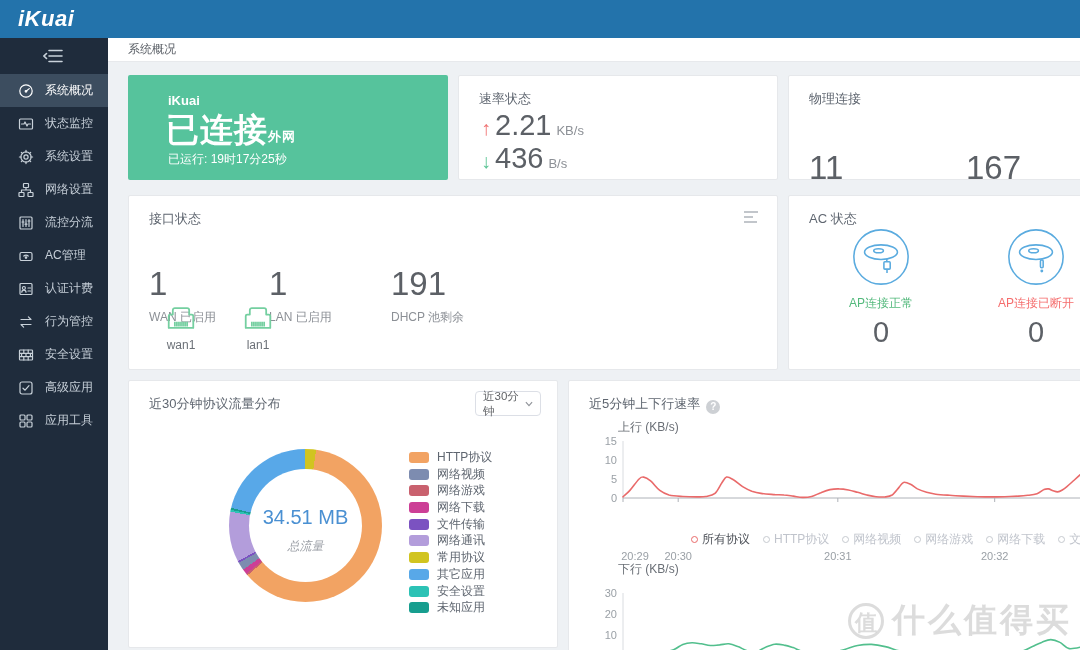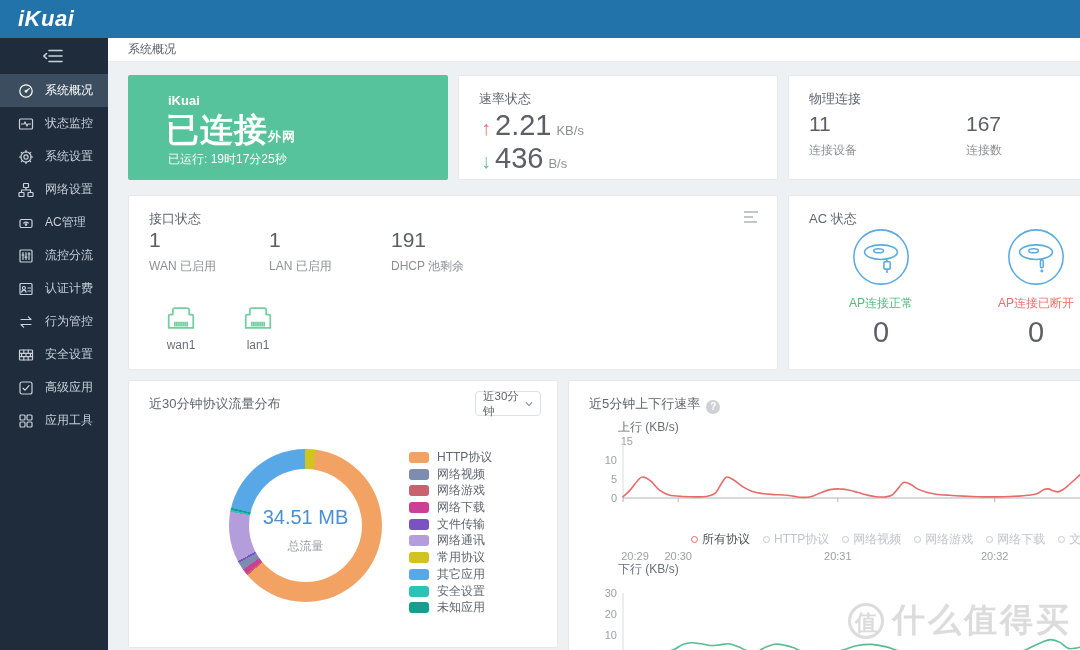--- a/index.html
+++ b/index.html
@@ -37,21 +37,21 @@
   .gc-suffix { font-size:13px; font-weight:bold; }
   .gc-uptime { position:absolute; left:40px; top:76px; font-size:12px; }
 
   .rate-row { position:absolute; left:22px; display:flex; align-items:baseline; }
   .rate-arrow { font-size:20px; margin-right:4px; }
   .rate-arrow.up { color:#f07373; }
   .rate-arrow.down { color:#5dc596; }
   .rate-val { font-size:29px; color:#5c6066; }
   .rate-unit { font-size:13px; color:#8c9096; margin-left:5px; }
 
-  .big-stat .v { font-size:21px; color:#5c6066; }
+  .big-stat .v { font-size:33px; color:#5c6066;margin-top:37px; }
   .big-stat .l { font-size:12px; color:#8c9096; margin-top:6px; }
   .big-stat { position:absolute; }
 
   .menu-icon { position:absolute; right:18px; top:14px; width:16px; height:14px; cursor:pointer; }
   .menu-icon svg { stroke:#aeb4bb; stroke-width:1.6; }
 
   .port { position:absolute; width:40px; text-align:center; }
   .port svg { width:34px; height:30px; stroke:#74cfa0; fill:none; stroke-width:1.3; stroke-linejoin:round; }
   .port .pname { font-size:12px; color:#6b7077; margin-top:2px; }
 
@@ -62,21 +62,21 @@
   .ac-label.err { color:#f56c6c; }
   .ac-val { font-size:29px; color:#5c6066; margin-top:4px; }
 
   
   .dropdown { position:absolute; right:16px; top:10px; width:66px; height:25px; border:1px solid #dcdfe6; border-radius:4px; display:flex; align-items:center; justify-content:space-between; padding:0 7px; cursor:pointer; background:#fff; }
   .dropdown span { font-size:11.5px; color:#606266; }
   .donut { position:absolute; border-radius:50%; }
   .donut-hole { position:absolute; background:#fff; border-radius:50%; }
   .donut-center { position:absolute; text-align:center; }
   .donut-center .cv { font-size:20px; color:#4a90d2; }
-  .donut-center .cl { font-size:12px; color:#9a9ea5; margin-top:9px; }
+  .donut-center .cl { font-size:12px; color:#9a9ea5; margin-top:9px;font-style:italic; }
   .pleg { position:absolute; display:flex; flex-direction:column; }
   .pleg-row { display:flex; align-items:center; height:15px; margin-bottom:1.7px; cursor:pointer; }
   .pleg-sw { width:20px; height:11px; border-radius:3px; margin-right:8px; flex:0 0 20px; }
   .pleg-tx { font-size:12px; color:#5f6670; white-space:nowrap; }
 
   
   .axis-label { position:absolute; font-size:12px; color:#6a6f76; }
   .ytick { position:absolute; font-size:11px; color:#9aa0a6; width:30px; text-align:right; transform:translateY(-6px); }
   .xtick { position:absolute; font-size:11px; color:#9aa0a6; transform:translateX(-50%);margin-top:46px; }
   .chart-svg { position:absolute; overflow:visible; }
@@ -134,33 +134,33 @@
         <span class="ic"><svg viewBox="0 0 16 16">
             <rect x="5.5" y="1.5" width="5" height="4" rx="0.5"></rect>
             <rect x="1" y="10.5" width="5" height="4" rx="0.5"></rect>
             <rect x="10" y="10.5" width="5" height="4" rx="0.5"></rect>
             <path d="M8 5.5 V8 M3.5 10.5 V8 H12.5 V10.5"></path>
           </svg></span>
         <span class="lbl">网络设置</span>
       </div>
       <div class="side-item">
         <span class="ic"><svg viewBox="0 0 16 16">
+            <rect x="2" y="2" width="12" height="12" rx="1"></rect>
+            <path d="M5 4.5 v7 M8 4.5 v7 M11 4.5 v7"></path>
+            <path d="M4 7 h2 M7 9.2 h2 M10 6 h2"></path>
+          </svg></span>
+        <span class="lbl">流控分流</span>
+      </div>
+      <div class="side-item">
+        <span class="ic"><svg viewBox="0 0 16 16">
             <rect x="2" y="4.5" width="12" height="8" rx="1.5"></rect>
             <path d="M5.8 8 a3.1 3.1 0 0 1 4.4 0"></path>
             <circle cx="8" cy="9.6" r="0.7"></circle>
           </svg></span>
         <span class="lbl">AC管理</span>
-      </div>
-      <div class="side-item">
-        <span class="ic"><svg viewBox="0 0 16 16">
-            <rect x="2" y="2" width="12" height="12" rx="1"></rect>
-            <path d="M5 4.5 v7 M8 4.5 v7 M11 4.5 v7"></path>
-            <path d="M4 7 h2 M7 9.2 h2 M10 6 h2"></path>
-          </svg></span>
-        <span class="lbl">流控分流</span>
       </div>
       <div class="side-item">
         <span class="ic"><svg viewBox="0 0 16 16">
             <rect x="2" y="2.5" width="12" height="11" rx="1"></rect>
             <circle cx="5.9" cy="7" r="1.5"></circle>
             <path d="M3.8 11.2 a2.1 2.1 0 0 1 4.2 0"></path>
             <path d="M10 7 h2.5 M10 10 h2.5"></path>
           </svg></span>
         <span class="lbl">认证计费</span>
       </div>
@@ -357,21 +357,21 @@
         <span class="pleg-sw" style="background: rgb(23, 158, 143);"></span>
         <span class="pleg-tx">未知应用</span>
       </div>
     </div>
 </div>
 
 <div class="card" style="left:568px; top:380px; width:542px; height:290px;">
   <div class="card-title"><span>近5分钟上下行速率</span><span class="help">?</span></div>
   <div class="axis-label" style="left:49px; top:38px;">上行 (KB/s)</div>
   <div id="up-chart">
-      <div class="ytick" style="left: 34px; top: 60px;">15</div>
+      <div class="ytick" style="left: 18px; top: 60px;">15</div>
       <div class="ytick" style="left: 18px; top: 79px;">10</div>
       <div class="ytick" style="left: 18px; top: 98px;">5</div>
       <div class="ytick" style="left: 18px; top: 117px;">0</div>
       <div class="xtick" style="left: 66px; top: 123px;">20:29</div>
       <div class="xtick" style="left: 109.2px; top: 123px;">20:30</div>
       <div class="xtick" style="left: 268.82px; top: 123px;">20:31</div>
       <div class="xtick" style="left: 425.68px; top: 123px;">20:32</div>
       <svg class="chart-svg" viewBox="0 0 542 290" style="left: 0px; top: 0px; width: 542px; height: 290px;">
         <path d="M54 60 V117" stroke="#d9dce0" fill="none"></path>
         <path d="M54 117 H514" stroke="#aeb2b8" fill="none"></path>

